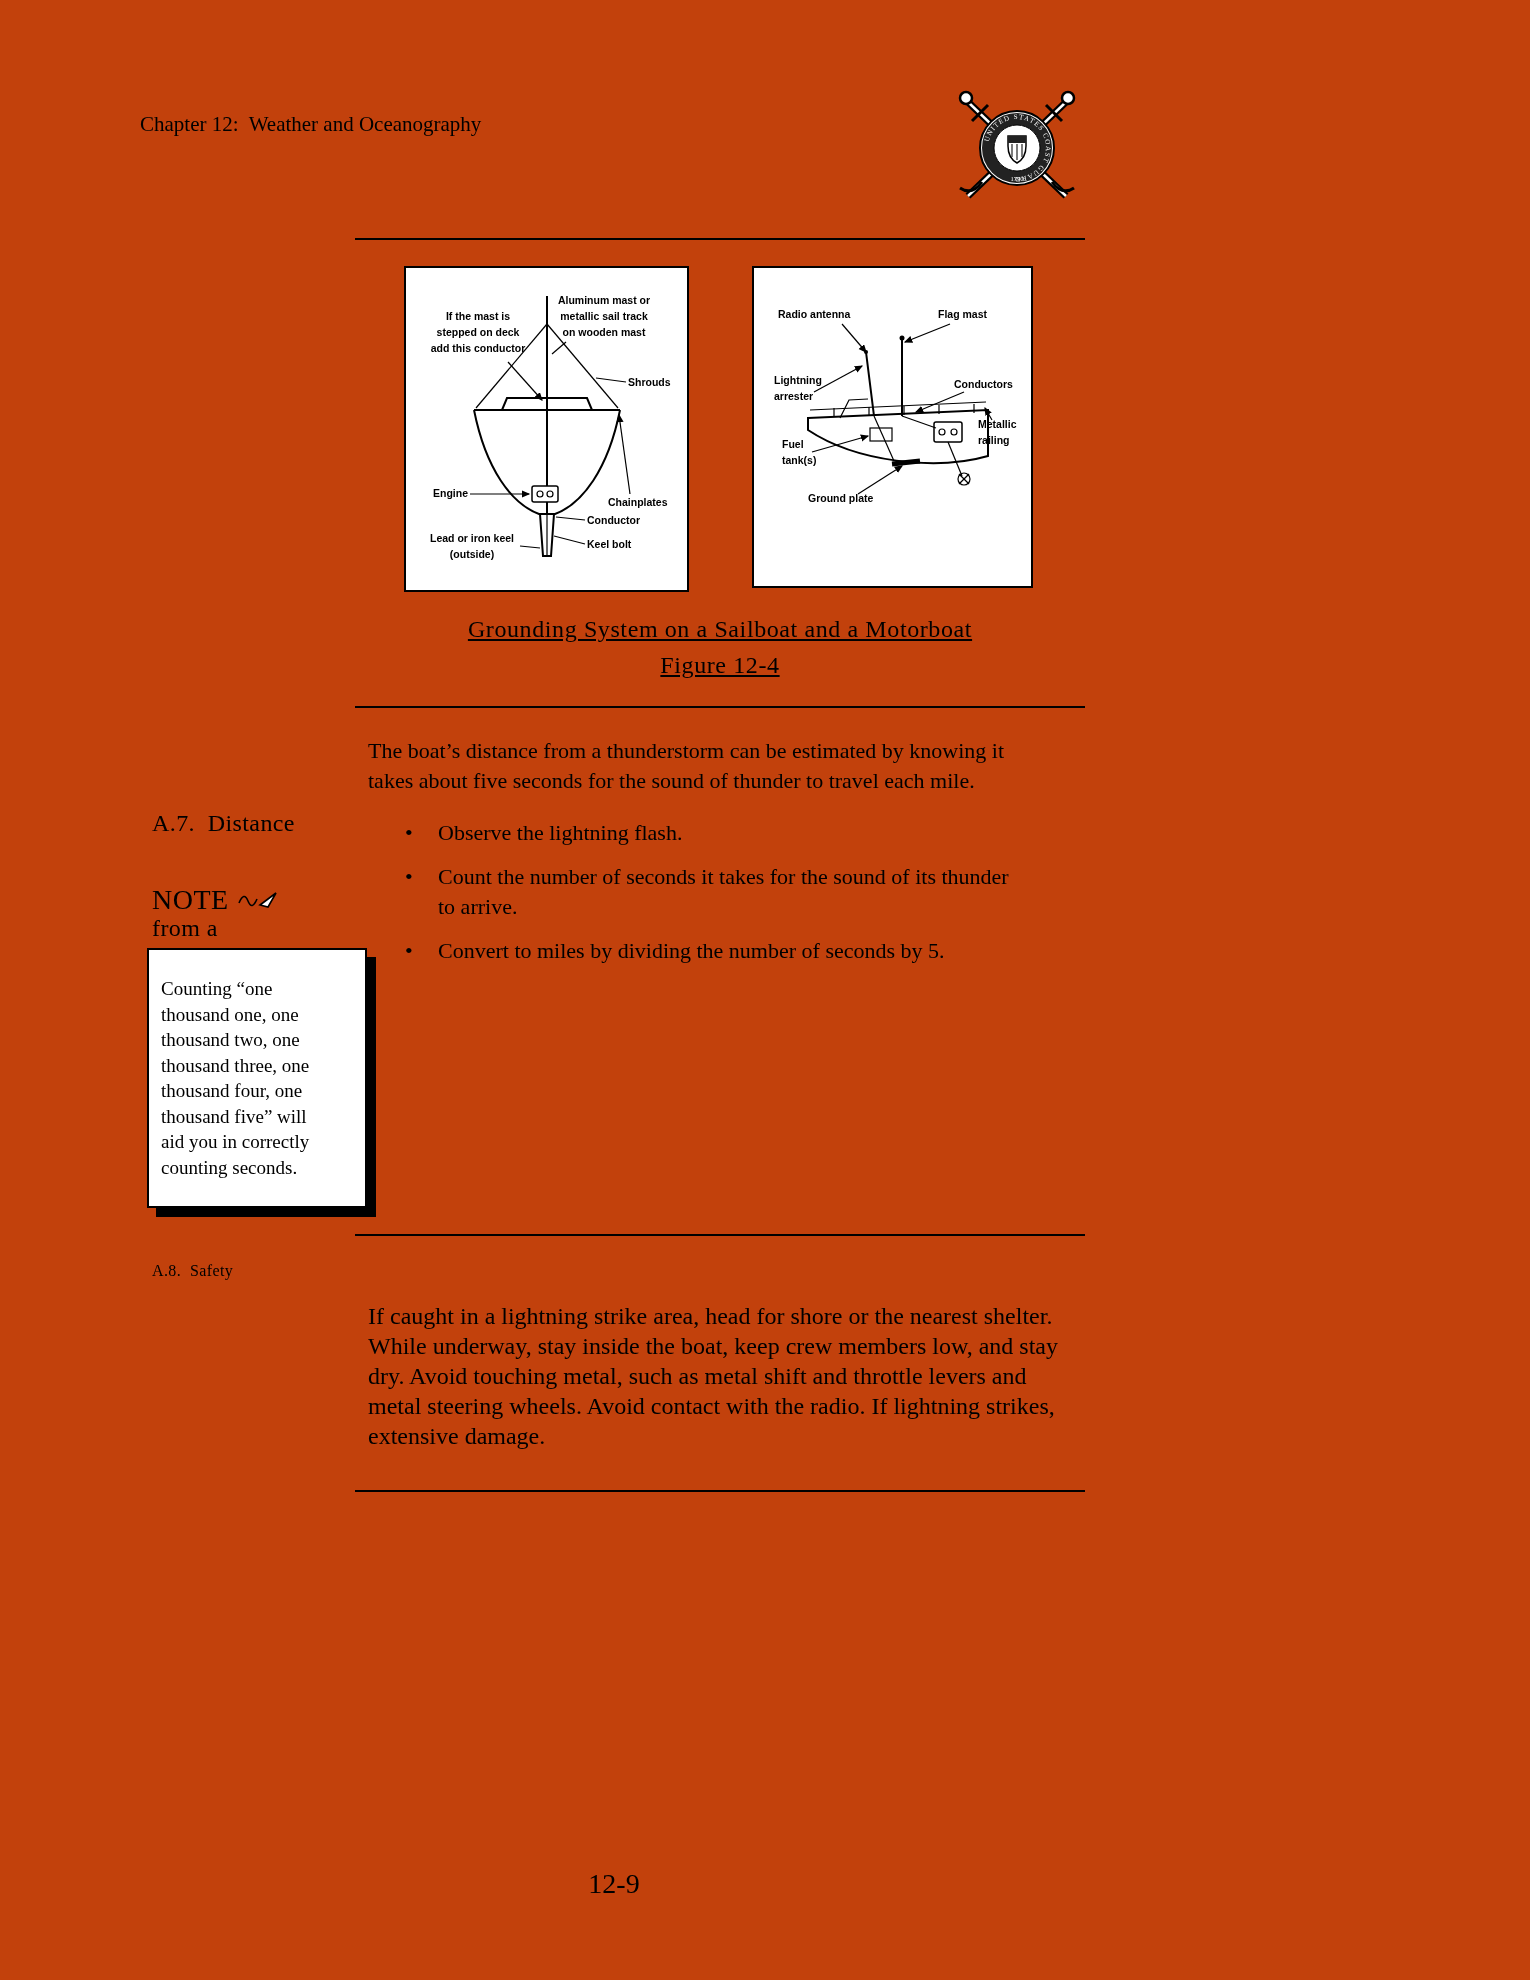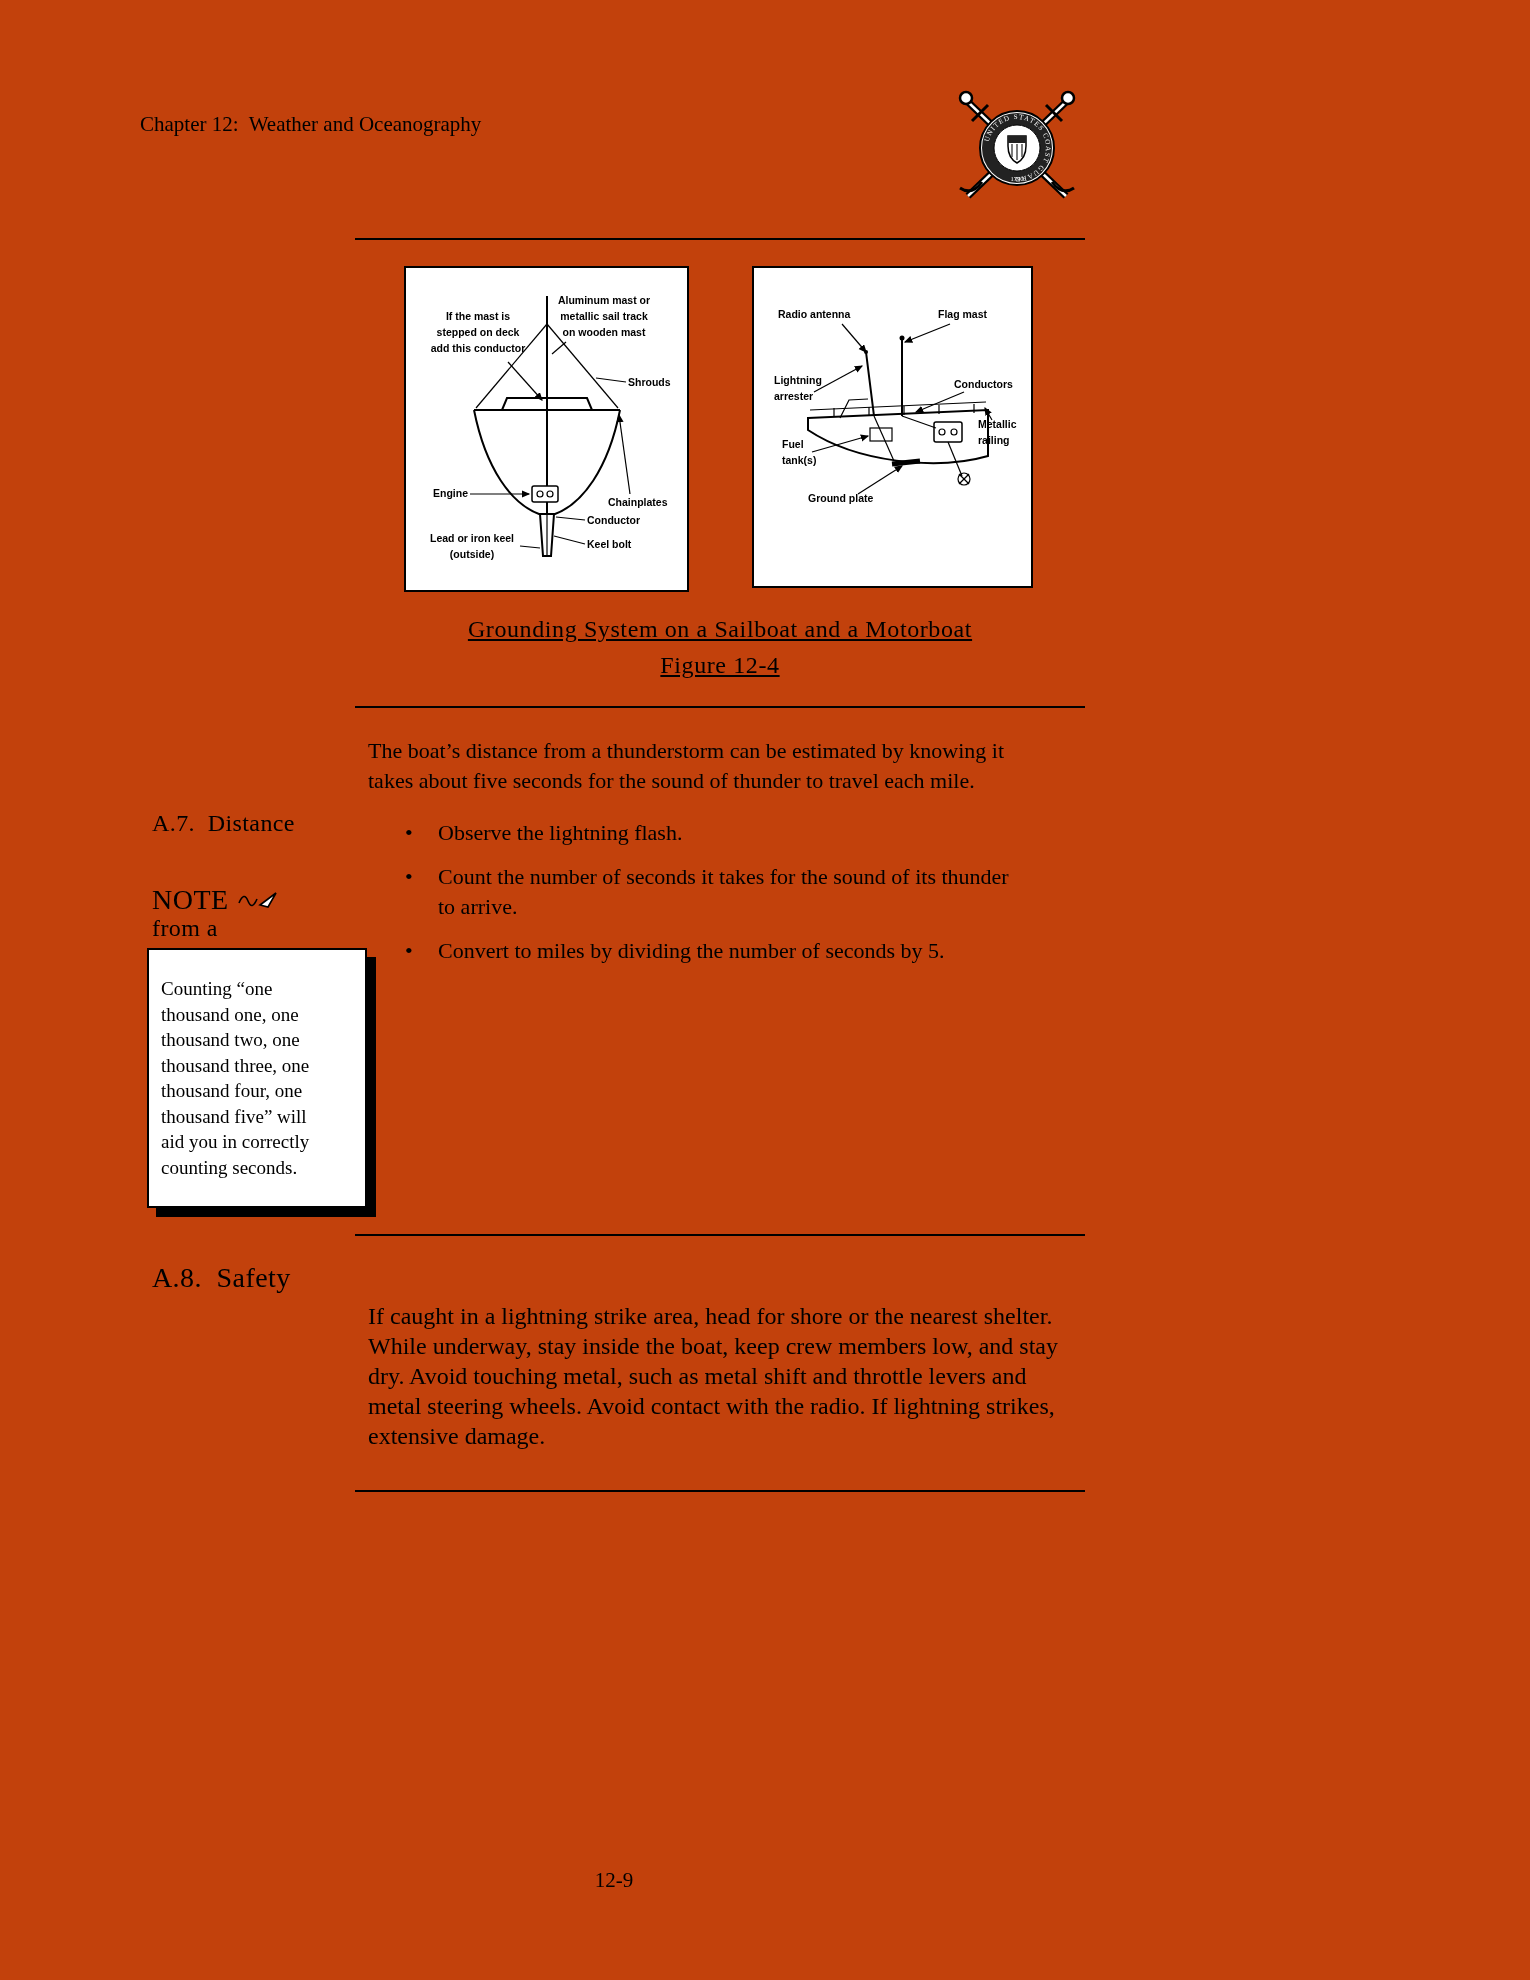--- a/index.html
+++ b/index.html
@@ -20,23 +20,23 @@
   .caption{left:355px;width:730px;text-align:center;font-size:24px;letter-spacing:0.6px;text-decoration:underline;}
   .cap1{top:616px;} .cap2{top:652px;}
   .h-a7{left:152px;top:736px;width:215px;font-size:24px;line-height:35px;letter-spacing:0.4px;white-space:pre-wrap;}
   .body-a7{left:368px;top:736px;width:730px;font-size:22px;line-height:30px;}
   .bullets{left:405px;top:818px;width:690px;font-size:22px;line-height:30px;}
   .brow{display:flex;margin-bottom:14px;}
   .bmark{width:33px;flex:0 0 33px;}
   .note-label{left:152px;top:884px;font-size:28px;letter-spacing:0.5px;display:flex;align-items:center;gap:8px;}
   .note-box{left:147px;top:948px;width:192px;border:2px solid #000;box-shadow:9px 9px 0 #000;
             padding:26px 12px;font-size:19px;line-height:25.5px;background:#fff;}
-  .h-a8{left:152px;top:1262px;font-size:28px;letter-spacing:0.4px;white-space:pre-wrap;}
+  .h-a8{left:152px;top:1262px;font-size:16px;letter-spacing:0.4px;white-space:pre-wrap;}
   .body-a8{left:368px;top:1258px;width:730px;font-size:24px;line-height:30px;margin-top:43px;}
-  .footer{left:140px;top:1868px;width:948px;text-align:center;font-size:21px;}
+  .footer{left:140px;top:1868px;width:948px;text-align:center;font-size:28px;}
   .sealtxt{font-family:"Liberation Serif",serif;font-size:7px;fill:#fff;letter-spacing:1.2px;}
   .sealyr{font-family:"Liberation Serif",serif;font-size:6.5px;fill:#fff;}
 </style>
 </head>
 <body>
 
 <div class="page">
 
   <div class="abs chapter">Chapter 12:  Weather and Oceanography</div>
 

